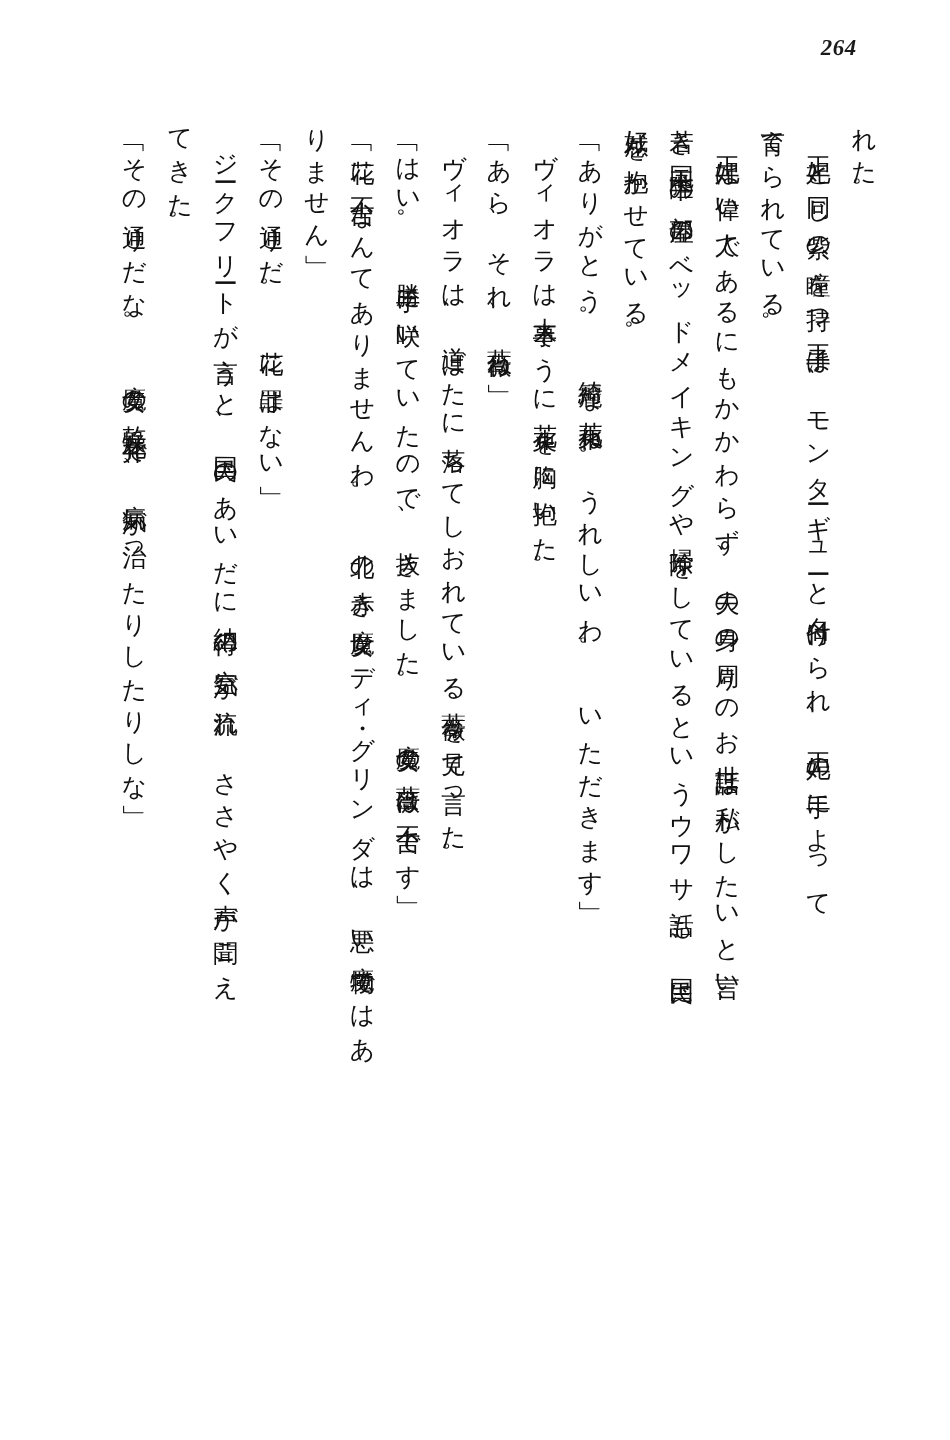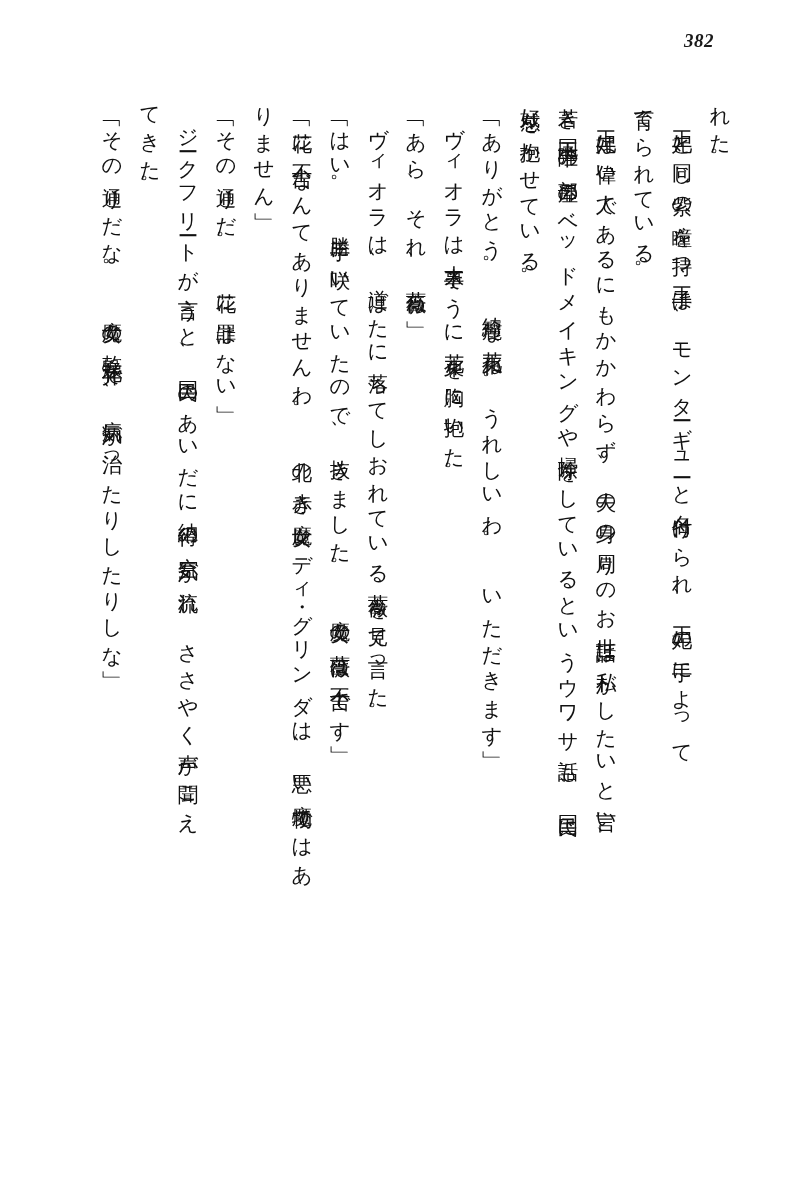--- a/index.html
+++ b/index.html
@@ -72,21 +72,21 @@
   .tcol.indent {
     padding-top: 22px;
     height: 1010px;
   }
 </style>
 </head>
 <body>
 
 <div id="page">
 
-  <div id="page-number">382</div>
+  <div id="page-number">264</div>
 
   <div id="body-text">
       <div class="tcol">れた。</div>
       <div class="tcol indent">王妃と同じ紫の瞳を持つ王子は、モンターギューと名付けられ、王妃の手によって</div>
       <div class="tcol">育てられている。</div>
       <div class="tcol indent">王妃は偉い人であるにもかかわらず、夫の身の周りのお世話は私がしたいと言い、</div>
       <div class="tcol">若き国王陛下の部屋のベッドメイキングや掃除をしているというウワサ話も、国民に</div>
       <div class="tcol">好感を抱かせている。</div>
       <div class="tcol indent">「ありがとう。　綺麗な花束ね。うれしいわ。　いただきます」</div>
       <div class="tcol indent">ヴィオラは大事そうに花束を胸に抱いた。</div>

